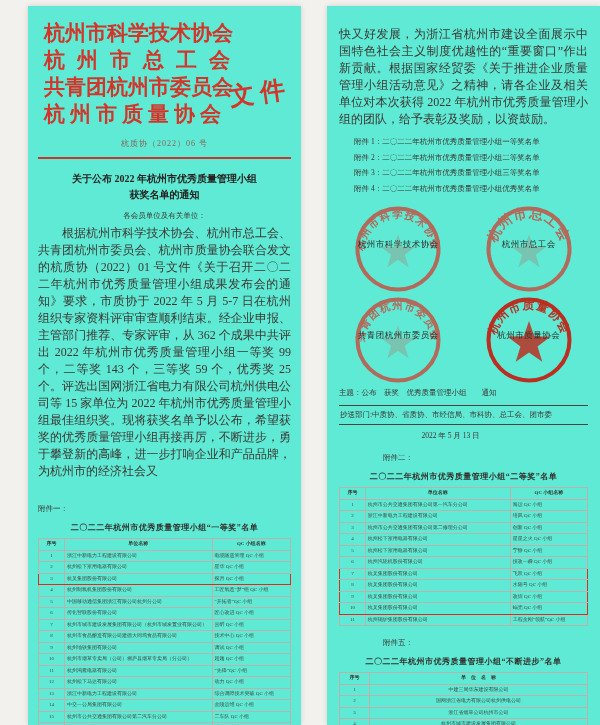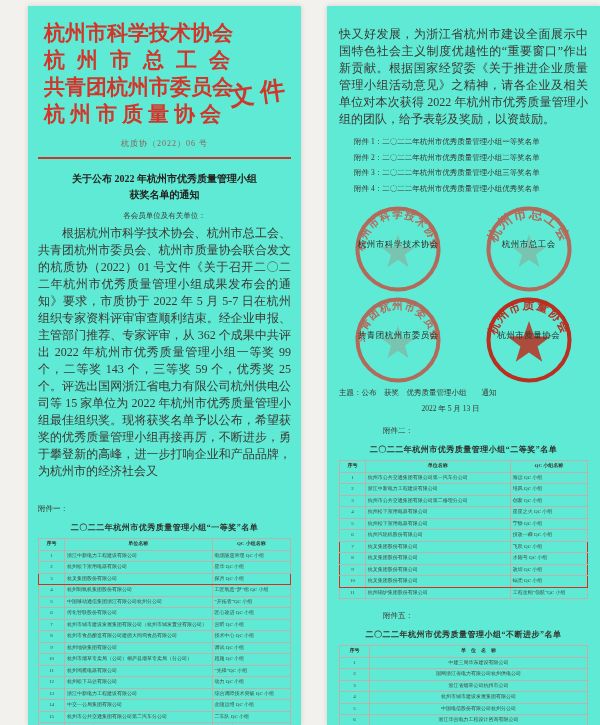--- a/index.html
+++ b/index.html
@@ -261,20 +261,21 @@
               <path id="arc3" d="M 13,62 A 38,38 0 1 1 87,62" fill="none"></path>
             </defs>
             <circle cx="50" cy="50" r="45" fill="none" stroke="#c22012" stroke-width="4.5"></circle>
             <polygon points="50,34 54.7,47.5 69,47.8 57.6,56.5 61.8,70.2 50,62 38.2,70.2 42.4,56.5 31,47.8 45.3,47.5" fill="#c22012" opacity="0.85" transform="translate(50 54) scale(1.25) translate(-50 -54)"></polygon>
             <text font-size="13" fill="#c22012" letter-spacing="1.5" font-weight="bold"><textPath href="#arc3" startOffset="50%" text-anchor="middle">杭州市质量协会</textPath></text>
           </svg>
           <span class="overlay">杭州市质量协会</span>
         </div>
       </div>
     <div class="subject">主题：公布　获奖　优秀质量管理小组　　通知</div>
+    <div class="cc-block">抄送部门:中质协、省质协、市经信局、市科协、总工会、团市委</div>
     <div class="date">2022 年 5 月 13 日</div>
     <div class="att-label tight">附件二：</div>
     <div class="tbl-title">二〇二二年杭州市优秀质量管理小组“二等奖”名单</div>
     <table class="doc-table t3col">
         <thead>
           <tr>
             <th>序号</th>
             <th>单位名称</th>
             <th>QC 小组名称</th>
           </tr>

